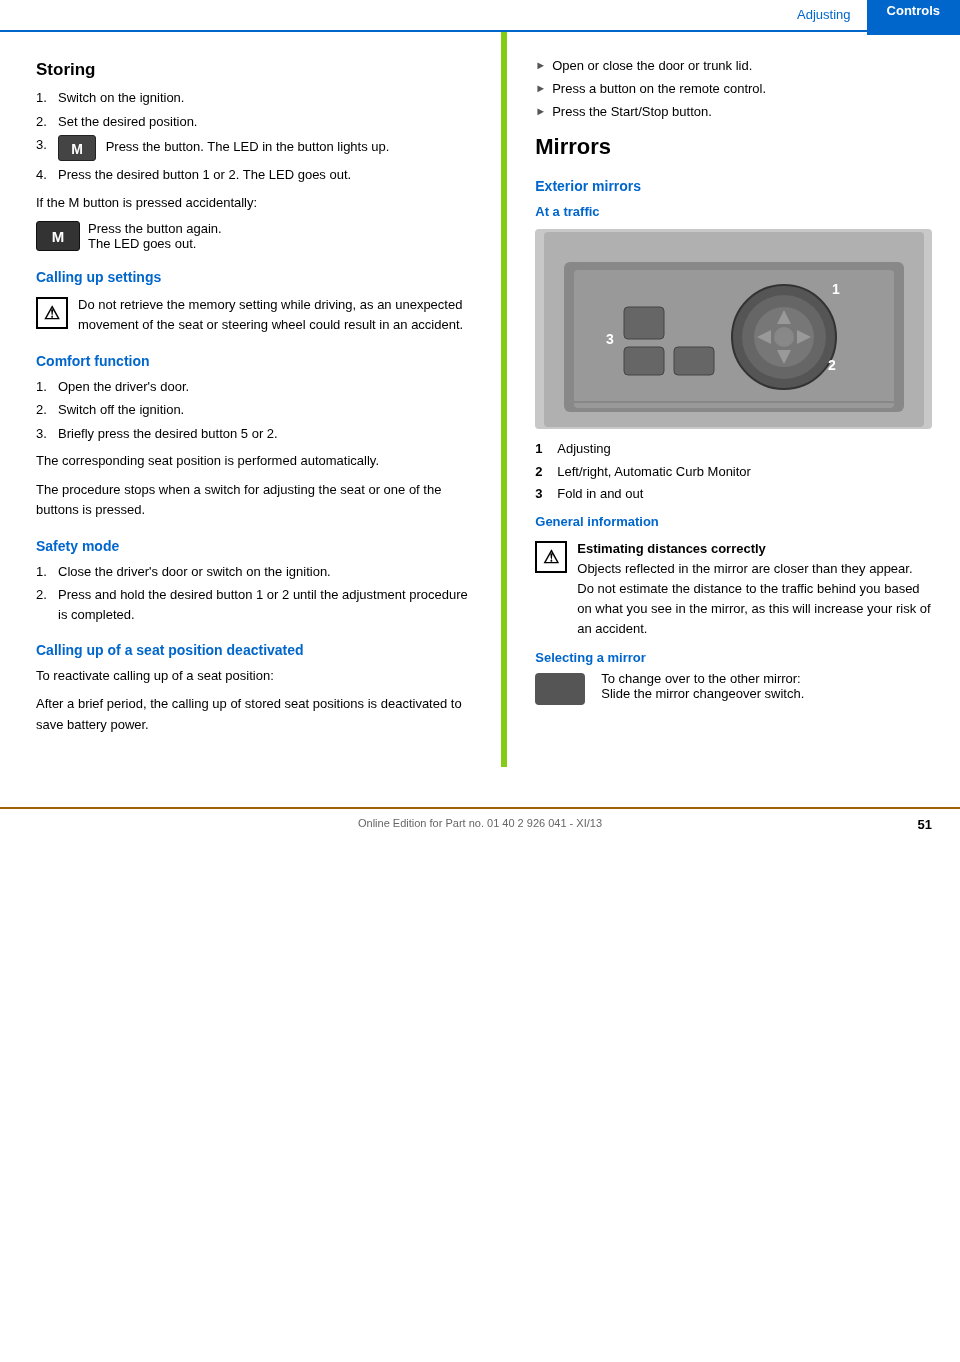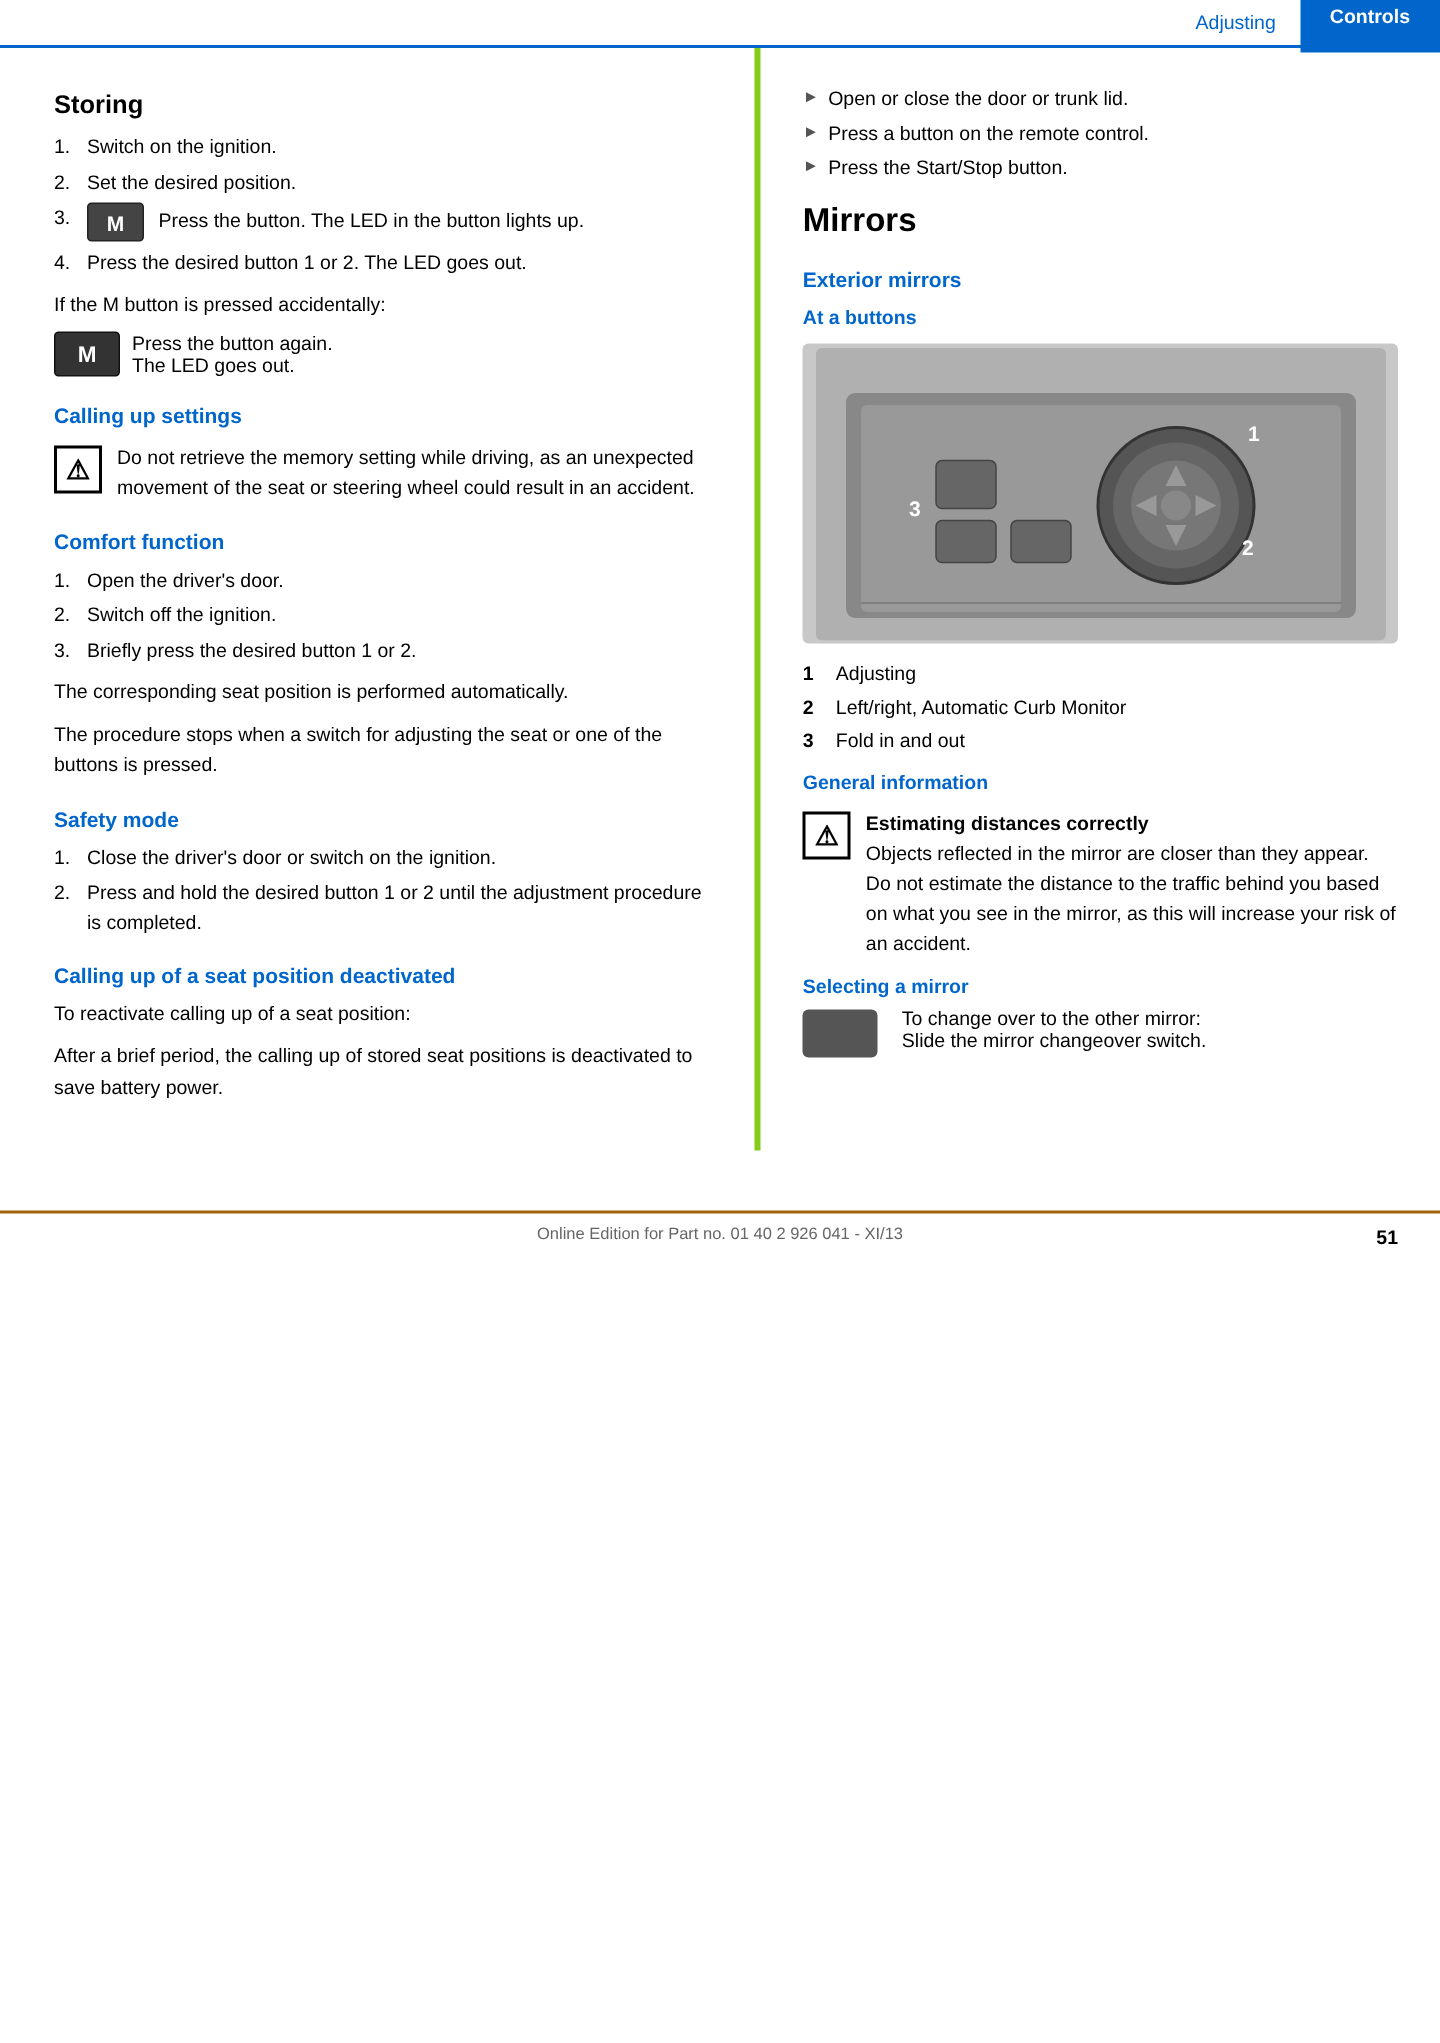--- a/index.html
+++ b/index.html
@@ -43,21 +43,21 @@
     .content-wrapper {
       display: flex;
       width: 100%;
       padding: 0;
     }
 
     
     .left-col {
       width: 548px;
       padding: 24px 32px 24px 36px;
-      border-right: 4px solid #84cc16;
+      border-right: 6px solid #84cc16;
     }
 
     
     .right-col {
       width: 490px;
       padding: 24px 28px 24px 28px;
     }
 
     
     .section-title {
@@ -316,21 +316,21 @@
         <li>
           <span class="num">1.</span>
           <span class="text">Open the driver's door.</span>
         </li>
         <li>
           <span class="num">2.</span>
           <span class="text">Switch off the ignition.</span>
         </li>
         <li>
           <span class="num">3.</span>
-          <span class="text">Briefly press the desired button 1 or 2.</span>
+          <span class="text">Briefly press the desired button 5 or 2.</span>
         </li>
       </ul>
       <div class="body-text">The corresponding seat position is performed automatically.</div>
       <div class="body-text">The procedure stops when a switch for adjusting the seat or one of the buttons is pressed.</div>
     </div>
 
     <div>
       <div class="sub-section-title">Safety mode</div>
       <ul class="numbered-list">
         <li>
@@ -366,21 +366,21 @@
       <div class="bullet-row">
         <span class="tri-bullet">►</span>
         <span class="bullet-text">Press the Start/Stop button.</span>
       </div>
     </div>
 
     <div class="mirrors-title">Mirrors</div>
 
     <div class="sub-section-title">Exterior mirrors</div>
 
-    <div class="sub-sub-title">At a buttons</div>
+    <div class="sub-sub-title">At a traffic</div>
 
     <div class="mirror-diagram">
       <svg class="mirror-svg-container" viewBox="0 0 380 195" xmlns="http://www.w3.org/2000/svg">
 
         <rect width="380" height="195" fill="#b0b0b0" rx="4"></rect>
 
         <rect x="20" y="30" width="340" height="150" fill="#888" rx="6"></rect>
 
         <rect x="30" y="38" width="320" height="138" fill="#999" rx="4"></rect>
 

